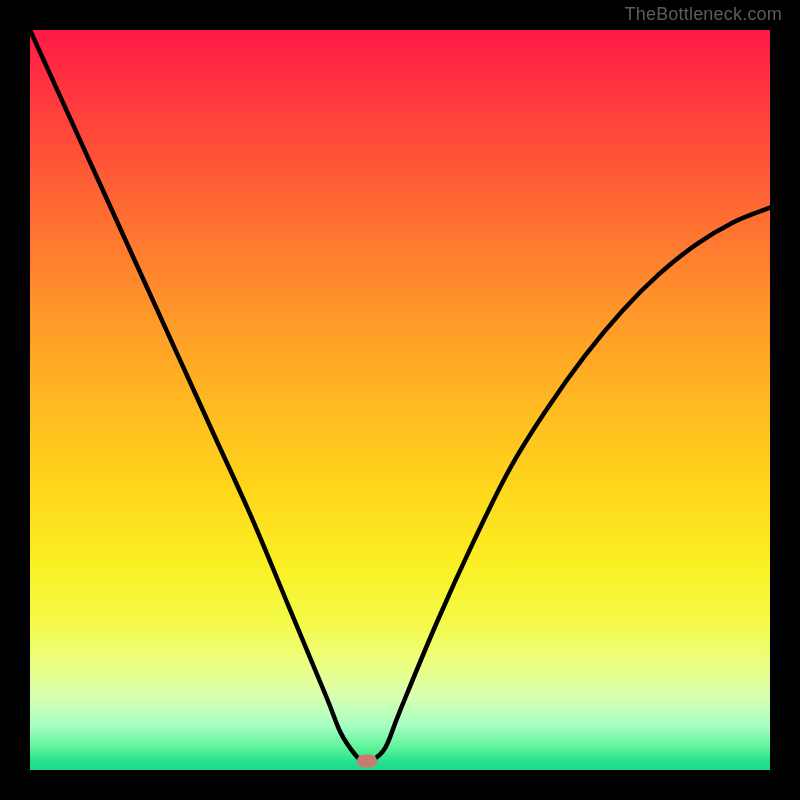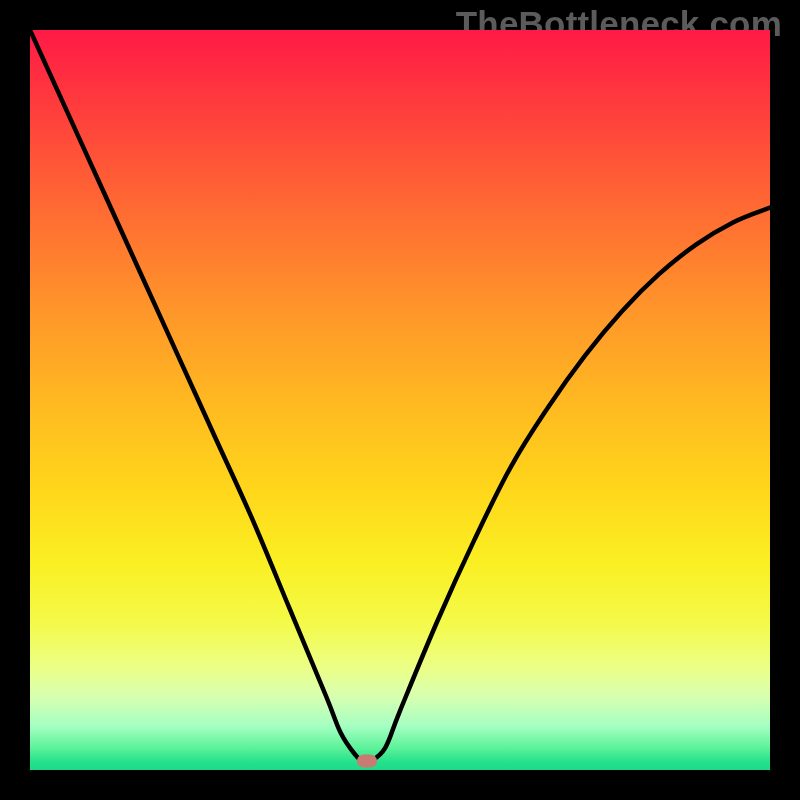--- a/index.html
+++ b/index.html
@@ -8,22 +8,22 @@
     position: relative;
     width: 800px;
     height: 800px;
     background: #000;
   }
   .watermark {
     position: absolute;
     top: 4px;
     right: 18px;
     font-family: Arial, Helvetica, sans-serif;
-    font-size: 35px;
-    font-weight: 700;
+    font-size: 18px;
+    font-weight: 400;
     color: #5b5b5b;
     letter-spacing: 0.2px;
   }
   .plot-area {
     position: absolute;
     left: 30px;
     top: 30px;
     width: 740px;
     height: 740px;
     background: linear-gradient(to bottom,

